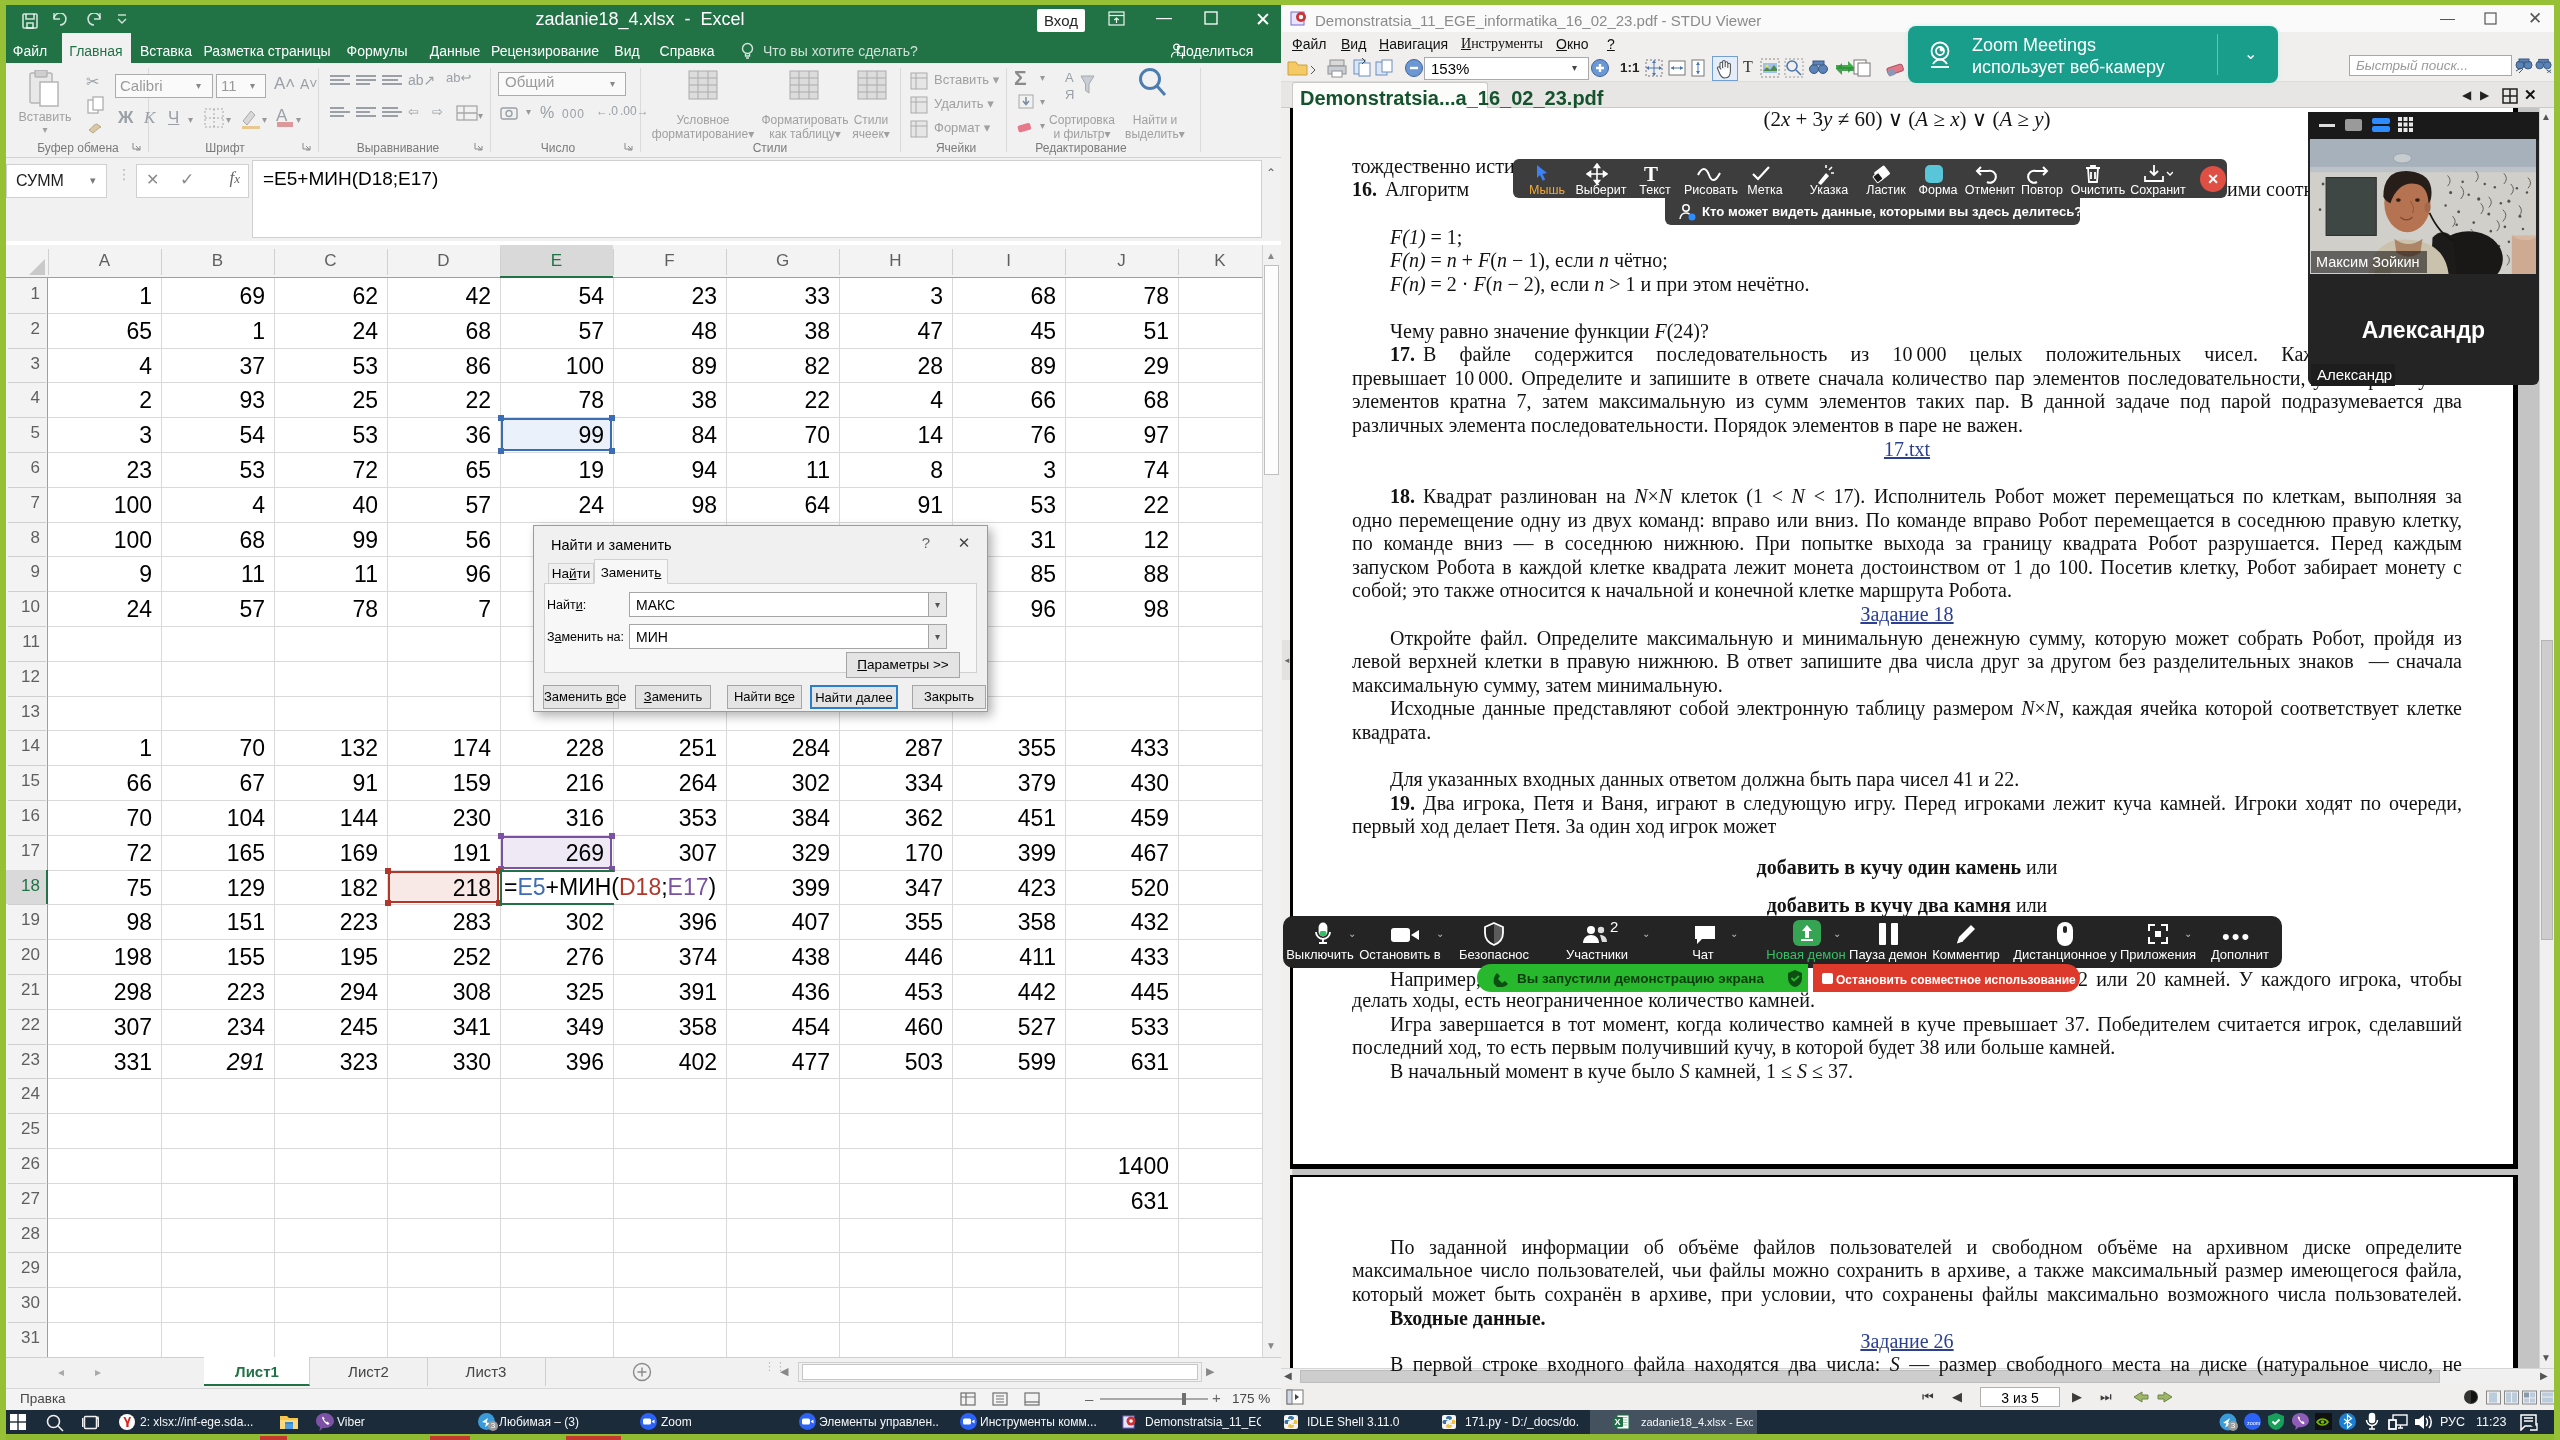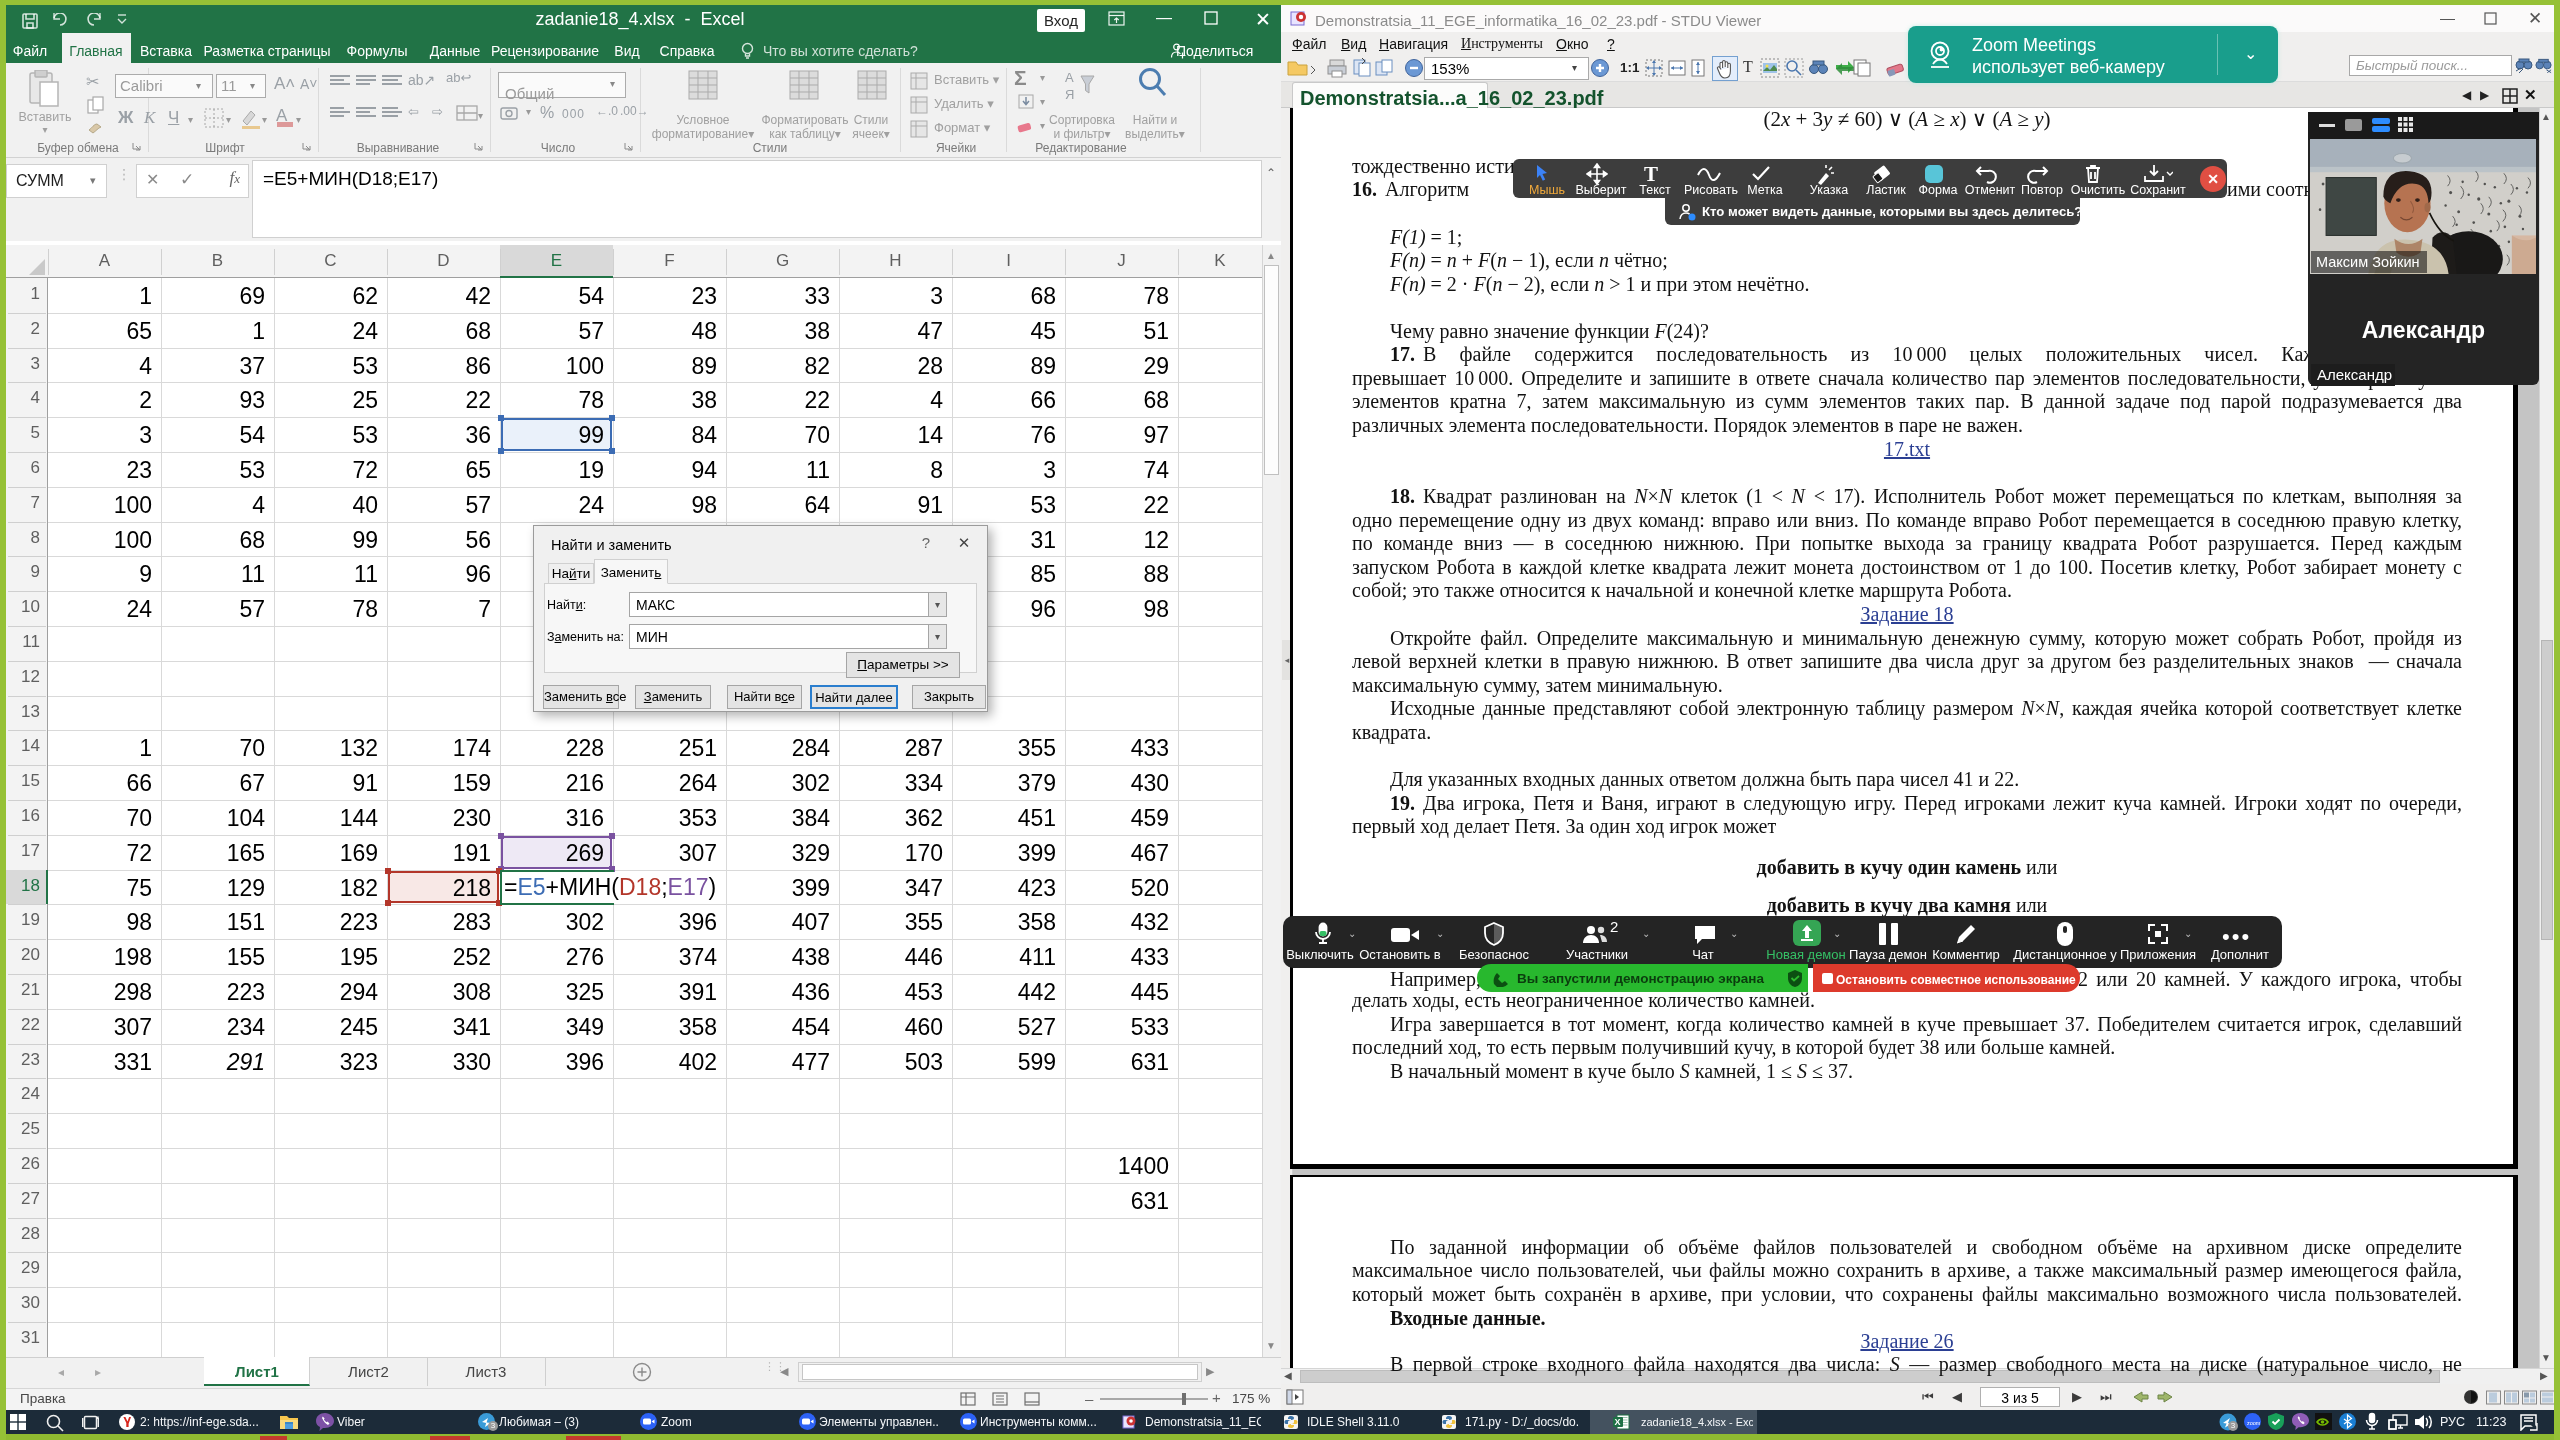--- a/index.html
+++ b/index.html
@@ -184,21 +184,21 @@
 <div class="a" style="left:408px;top:104px;width:20px;height:18px;color:#9aa0a6;font-size:13px;">⇦</div>
 <div class="a" style="left:432px;top:104px;width:20px;height:18px;color:#9aa0a6;font-size:13px;">⇨</div>
 <svg class="a" style="left:456px;top:104px" width="22" height="18" viewBox="0 0 22 18">
     <g fill="none" stroke="#a8a8a8" stroke-width="1.3">
       <rect x="1" y="2" width="20" height="14"></rect>
       <path d="M1 9h20M8 2v14"></path>
     </g>
   </svg>
 <div class="a" style="left:478px;top:110px;width:12px;height:12px;color:#999;font-size:10px;">▾</div>
 <div class="a" style="left:446px;top:70px;width:28px;height:20px;color:#9aa0a6;font-size:13px;">ab↩</div>
-<div class="a" style="left:498px;top:72px;width:128px;height:24px;background:#fafafa;border:1px solid #ababab;color:#9a9a9a;font-size:15px;padding:12px 6px;">Общий</div>
+<div class="a" style="left:498px;top:72px;width:128px;height:24px;background:#fafafa;border:1px solid #ababab;color:#9a9a9a;font-size:15px;padding:0 6px;">Общий</div>
 <div class="a" style="left:610px;top:78px;width:12px;height:12px;color:#888;font-size:10px;">▾</div>
 <svg class="a" style="left:500px;top:104px" width="24" height="20" viewBox="0 0 24 20">
     <g fill="none" stroke="#9aa0a6" stroke-width="1.4">
       <rect x="1" y="4" width="16" height="11" rx="2"></rect>
       <circle cx="9" cy="9.5" r="3"></circle>
     </g>
   </svg>
 <div class="a" style="left:526px;top:106px;width:12px;height:12px;color:#999;font-size:10px;">▾</div>
 <div class="a" style="left:540px;top:104px;width:18px;height:18px;color:#9aa0a6;font-size:16px;">%</div>
 <div class="a" style="left:562px;top:107px;width:30px;height:16px;color:#9aa0a6;font-size:12px;letter-spacing:1px;">000</div>
@@ -1212,21 +1212,21 @@
     <g fill="none" stroke="#f0f0f0" stroke-width="1.5">
       <rect x="2.5" y="2.5" width="12" height="12" rx="1"></rect>
       <path d="M0.7 4v9M16.3 4v9"></path>
     </g>
     <rect x="14.2" y="2.5" width="2.5" height="2.5" fill="#f0f0f0"></rect>
   </svg>
 <svg class="a" style="left:119px;top:1414px" width="16" height="16" viewBox="0 0 16 16">
     <circle cx="8" cy="8" r="8" fill="#fff"></circle>
     <path d="M9.6 13V9.8L12 3h-1.9L8.5 7.6 6.4 3H4.4l2.9 6.1V13z" fill="#d8261c"></path>
   </svg>
-<div class="tbt" style="left:140px;top:1415px;width:122px;height:16px;">2: https://inf-ege.sda...</div>
+<div class="tbt" style="left:140px;top:1415px;width:122px;height:16px;">2: xlsx://inf-ege.sda...</div>
 <svg class="a" style="left:279px;top:1414px" width="20" height="17" viewBox="0 0 20 17">
     <path d="M1 2h7l2 2h9v11H1z" fill="#f7c64e"></path>
     <path d="M1 6h18v9H1z" fill="#f9d97c"></path>
     <rect x="6" y="8" width="8" height="7" fill="#4d9de0"></rect>
     <path d="M6 8h8v2H6z" fill="#3c87c7"></path>
   </svg>
 <svg class="a" style="left:316px;top:1413px" width="18" height="18" viewBox="0 0 18 18">
     <path d="M9 0C4 0 0 3 0 8c0 3 1.5 5 4 6l-.5 4L7 15h2c5 0 9-3 9-7s-4-8-9-8z" fill="#7d51a6"></path>
     <path d="M6 5c2 4 4 6 6 7l1.5-1.5-2-2-1 .7c-1-.7-2-1.7-2.6-2.8l.7-1-1.8-2z" fill="#fff"></path>
   </svg>

